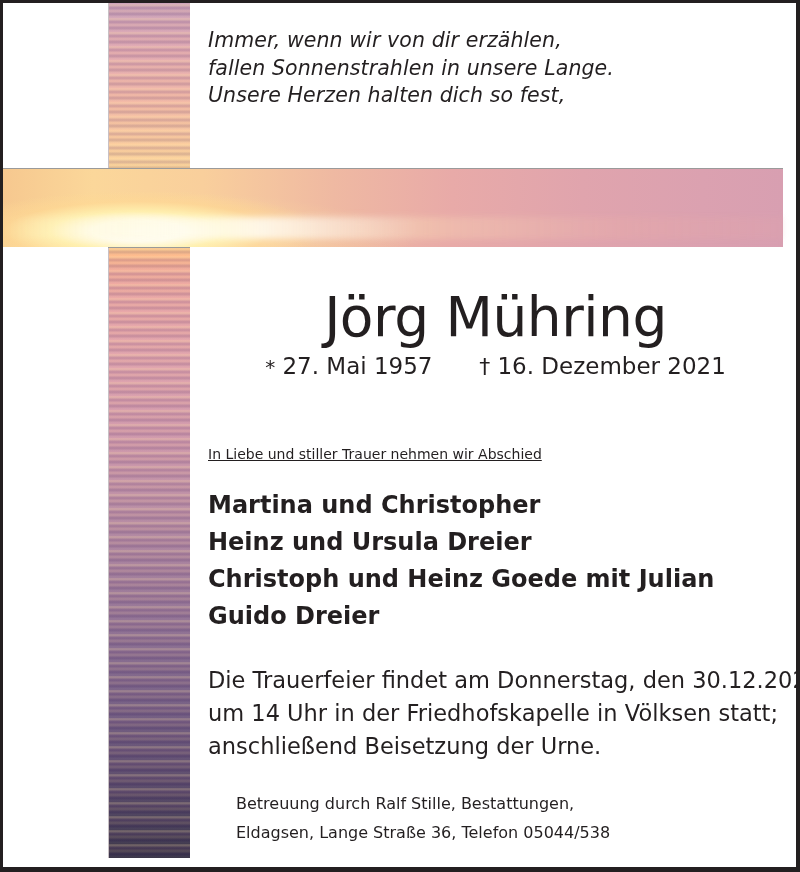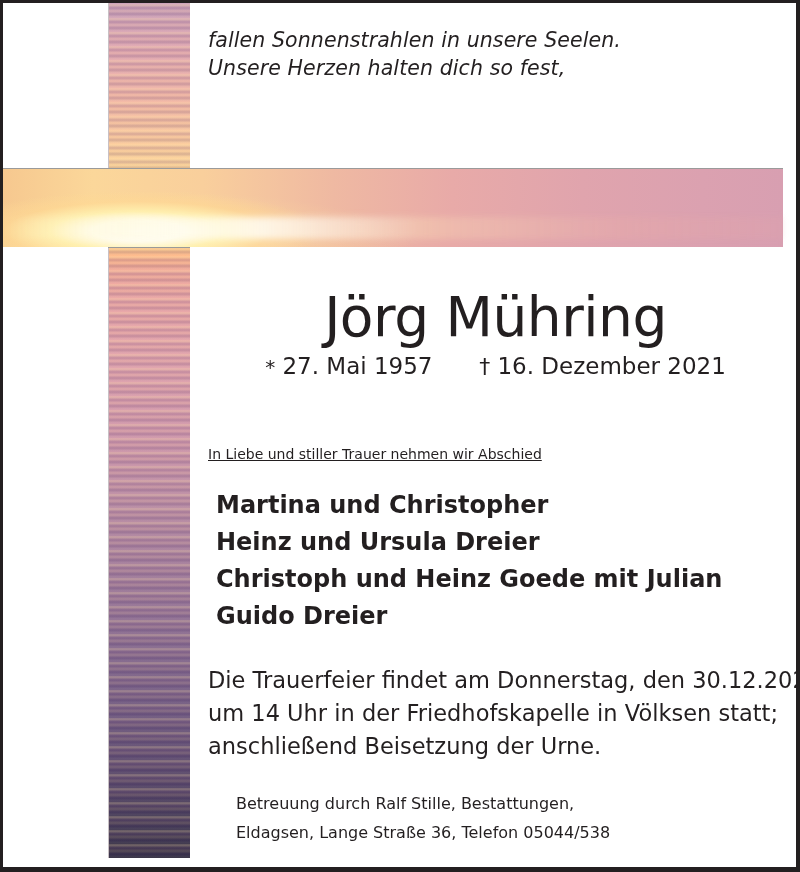--- a/index.html
+++ b/index.html
@@ -206,21 +206,21 @@
 
   .survivors {
     position: absolute;
     left: 205px;
     top: 484px;
     font-weight: bold;
     font-size: 24px;
     line-height: 37px;
     color: #231f20;
   }
-  .survivors div { white-space: nowrap; margin-left: 8px; }
+  .survivors div { white-space: nowrap; }
 
   .service {
     position: absolute;
     left: 205px;
     top: 661px;
     width: 580px;
     font-size: 22.5px;
     line-height: 33px;
     color: #231f20;
   }
@@ -247,21 +247,22 @@
     <div class="cross-vert"></div>
     <div class="cross-horiz"></div>
   </div>
 
   <div class="panel panel-topleft"></div>
   <div class="panel panel-topright"></div>
   <div class="panel panel-botleft"></div>
   <div class="panel panel-botright"></div>
 
   <div class="poem">
-    <div>fallen Sonnenstrahlen in unsere Seelen.</div>
+    <div>Immer, wenn wir von dir erzählen,</div>
+    <div>fallen Sonnenstrahlen in unsere Lange.</div>
     <div>Unsere Herzen halten dich so fest,</div>
   </div>
 
   <div class="deceased">
     <div class="deceased-name">Jörg Mühring</div>
     <div class="dates">
       <span class="birth-sym">*</span>
       <span>27. Mai 1957</span>
       <span class="gap"></span>
       <span class="death-sym">†</span>

